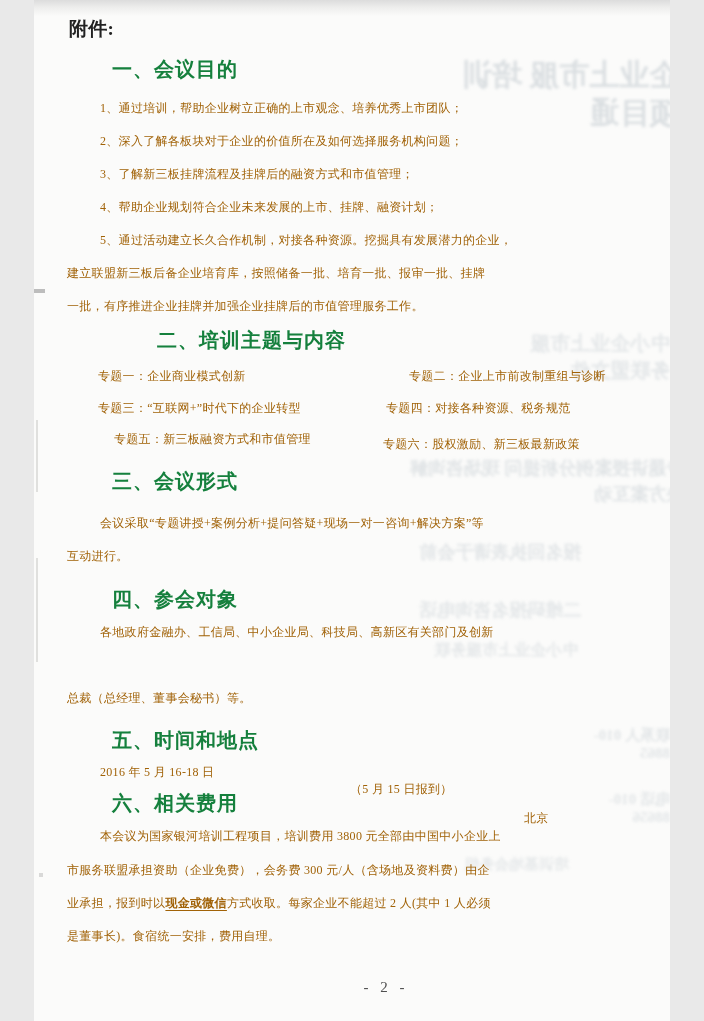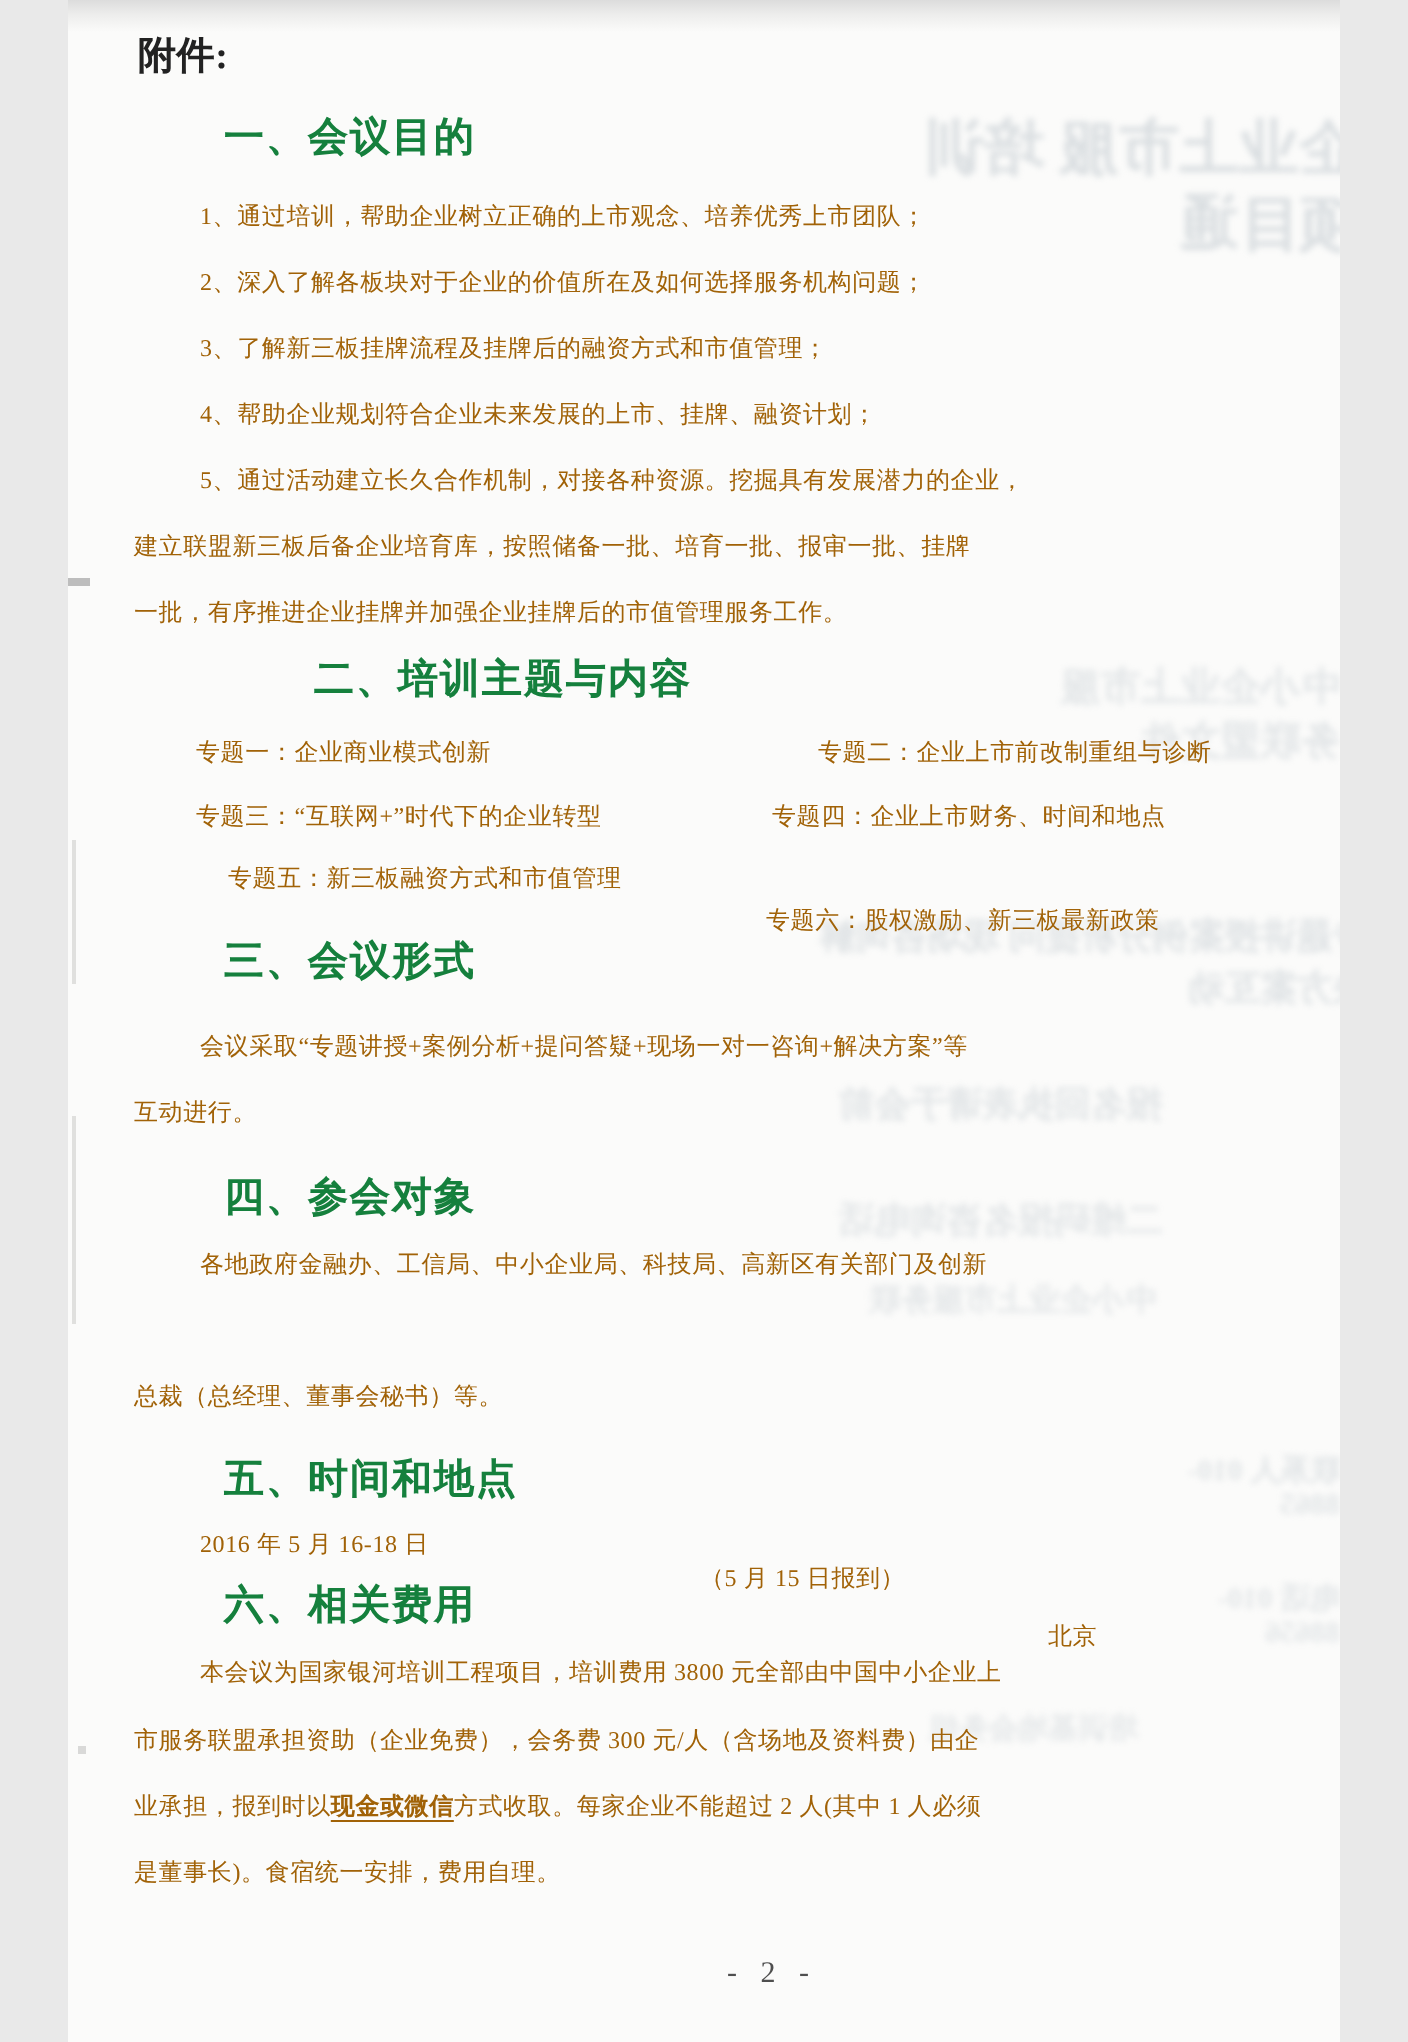--- a/index.html
+++ b/index.html
@@ -69,23 +69,23 @@
   <div class="line" style="left:66px;top:162px;">3、了解新三板挂牌流程及挂牌后的融资方式和市值管理；</div>
   <div class="line" style="left:66px;top:195px;">4、帮助企业规划符合企业未来发展的上市、挂牌、融资计划；</div>
   <div class="line" style="left:66px;top:228px;">5、通过活动建立长久合作机制，对接各种资源。挖掘具有发展潜力的企业，</div>
   <div class="line" style="left:33px;top:261px;">建立联盟新三板后备企业培育库，按照储备一批、培育一批、报审一批、挂牌</div>
   <div class="line" style="left:33px;top:294px;">一批，有序推进企业挂牌并加强企业挂牌后的市值管理服务工作。</div>
 
   <div class="line heading" style="left:78px;top:328px;margin-left:45px;">二、培训主题与内容</div>
   <div class="line" style="left:64px;top:364px;">专题一：企业商业模式创新</div>
   <div class="line" style="left:375px;top:364px;">专题二：企业上市前改制重组与诊断</div>
   <div class="line" style="left:64px;top:396px;">专题三：“互联网+”时代下的企业转型</div>
-  <div class="line" style="left:352px;top:396px;">专题四：企业上市财务、时间和地点</div>
+  <div class="line" style="left:352px;top:396px;">专题四：对接各种资源、税务规范</div>
   <div class="line" style="left:80px;top:428px;font-family:Liberation Mono, monospace;">专题五：新三板融资方式和市值管理</div>
-  <div class="line" style="left:349px;top:448px;text-align:center;">专题六：股权激励、新三板最新政策</div>
+  <div class="line" style="left:349px;top:432px;text-align:center;">专题六：股权激励、新三板最新政策</div>
 
   <div class="line heading" style="left:78px;top:469px;">三、会议形式</div>
   <div class="line" style="left:66px;top:511px;">会议采取“专题讲授+案例分析+提问答疑+现场一对一咨询+解决方案”等</div>
   <div class="line" style="left:33px;top:544px;">互动进行。</div>
 
   <div class="line heading" style="left:78px;top:587px;">四、参会对象</div>
   <div class="line" style="left:66px;top:620px;">各地政府金融办、工信局、中小企业局、科技局、高新区有关部门及创新</div>
   <div class="line" style="left:33px;top:686px;">总裁（总经理、董事会秘书）等。</div>
 
   <div class="line heading" style="left:78px;top:728px;">五、时间和地点</div>

